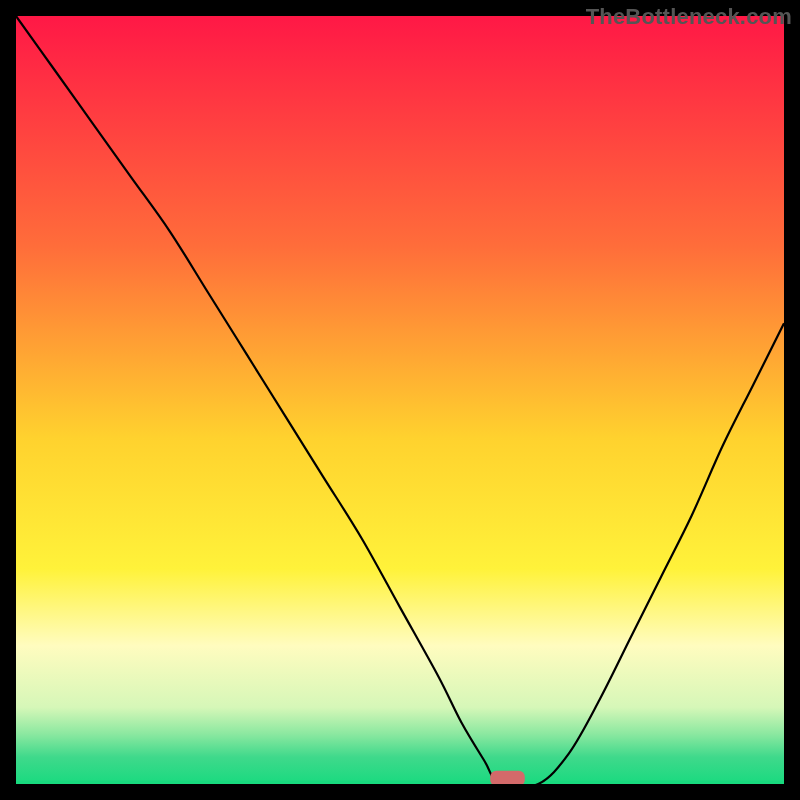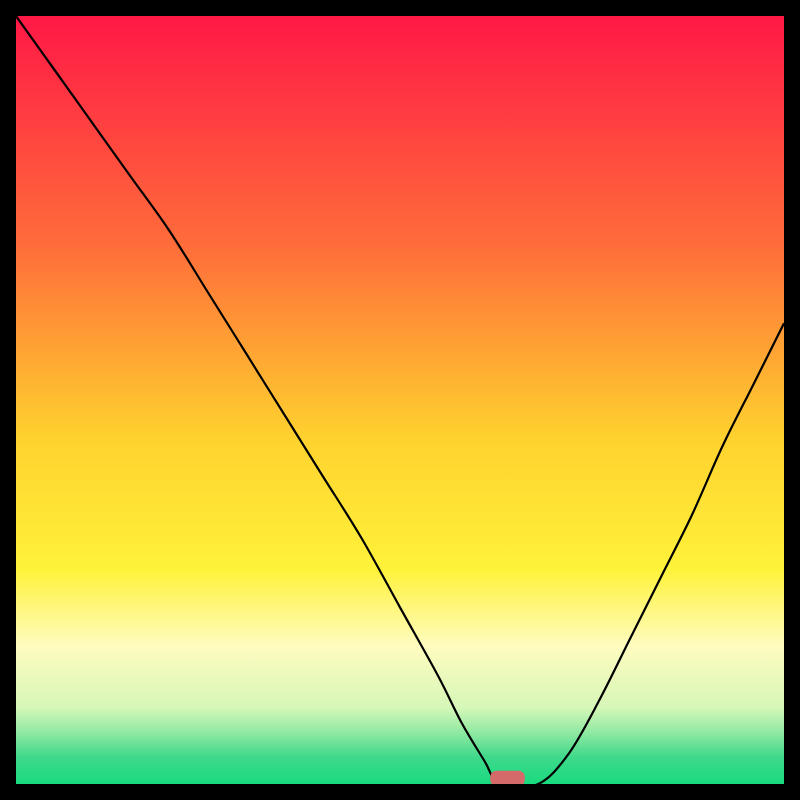--- a/index.html
+++ b/index.html
@@ -56,13 +56,14 @@
             <stop offset="96.5%" stop-color="#3fd98b"></stop>
             <stop offset="100%" stop-color="#19da7f"></stop>
           </linearGradient>
       </defs>
       <rect x="0" y="0" width="768" height="768" fill="url(#bg-grad)"></rect>
       <line id="bottom-line" x1="0" x2="768" y1="766.5" y2="766.5" stroke="#18da7e" stroke-width="3"></line>
       <path id="curve-path" fill="none" stroke-width="2.2" d="M 0.00 0.00 C 6.40 8.96, 25.60 35.84, 38.40 53.76 C 51.20 71.68, 64.00 89.60, 76.80 107.52 C 89.60 125.44, 102.40 143.36, 115.20 161.28 C 128.00 179.20, 140.80 195.84, 153.60 215.04 C 166.40 234.24, 179.20 256.00, 192.00 276.48 C 204.80 296.96, 217.60 317.44, 230.40 337.92 C 243.20 358.40, 256.00 378.88, 268.80 399.36 C 281.60 419.84, 294.40 440.32, 307.20 460.80 C 320.00 481.28, 332.80 500.48, 345.60 522.24 C 358.40 544.00, 371.20 568.32, 384.00 591.36 C 396.80 614.40, 412.16 641.28, 422.40 660.48 C 432.64 679.68, 437.76 692.48, 445.44 706.56 C 453.12 720.64, 462.08 734.72, 468.48 744.96 C 474.88 755.20, 474.88 764.16, 483.84 768.00 C 492.80 771.84, 510.72 773.12, 522.24 768.00 C 533.76 762.88, 542.72 751.36, 552.96 737.28 C 563.20 723.20, 573.44 702.72, 583.68 683.52 C 593.92 664.32, 604.16 642.56, 614.40 622.08 C 624.64 601.60, 634.88 581.12, 645.12 560.64 C 655.36 540.16, 665.60 520.96, 675.84 499.20 C 686.08 477.44, 696.32 451.84, 706.56 430.08 C 716.80 408.32, 727.04 389.12, 737.28 368.64 C 747.52 348.16, 762.88 317.44, 768.00 307.20" stroke="#000000"></path>
       <rect id="marker" rx="6" ry="6" x="474.24" y="754.64" width="34.56" height="15.36" fill="#d46a6a"></rect>
     </svg>
   </div>
+  <div class="watermark">TheBottleneck.com</div>
 </div>
 
 </body></html>

